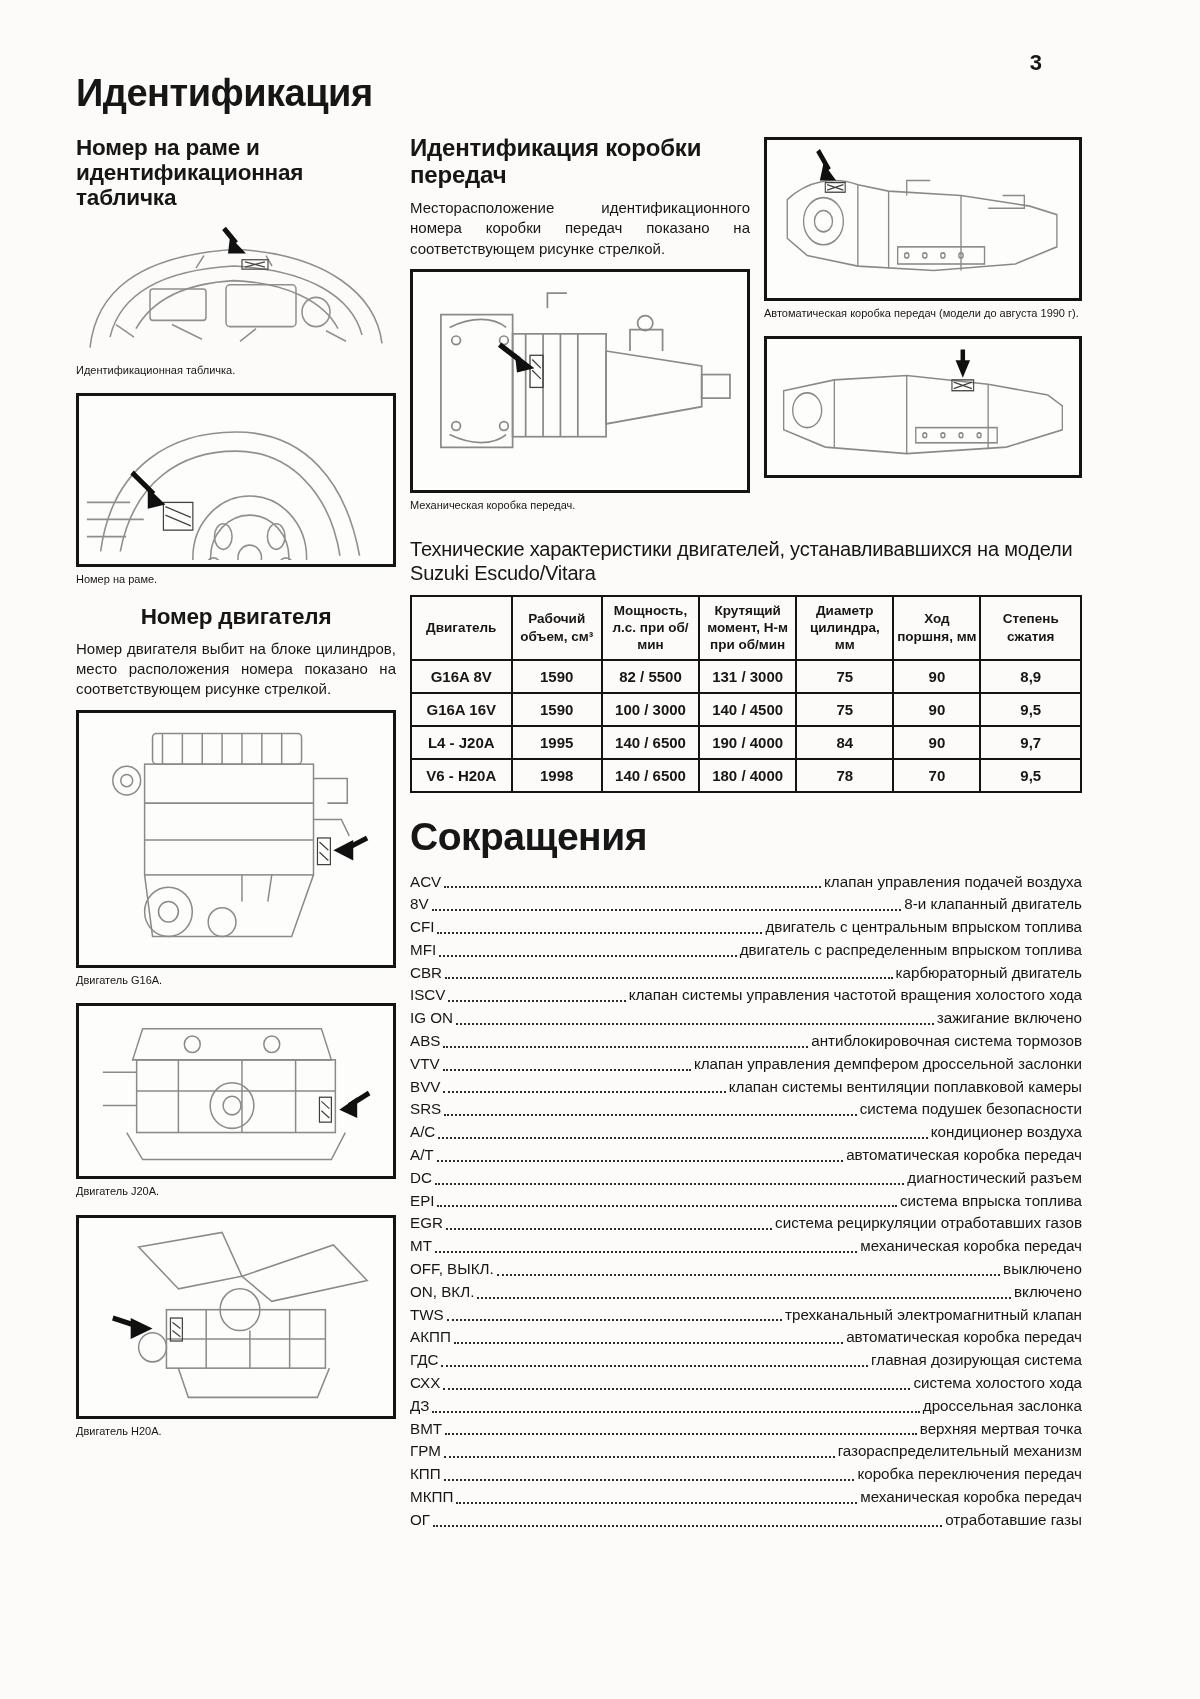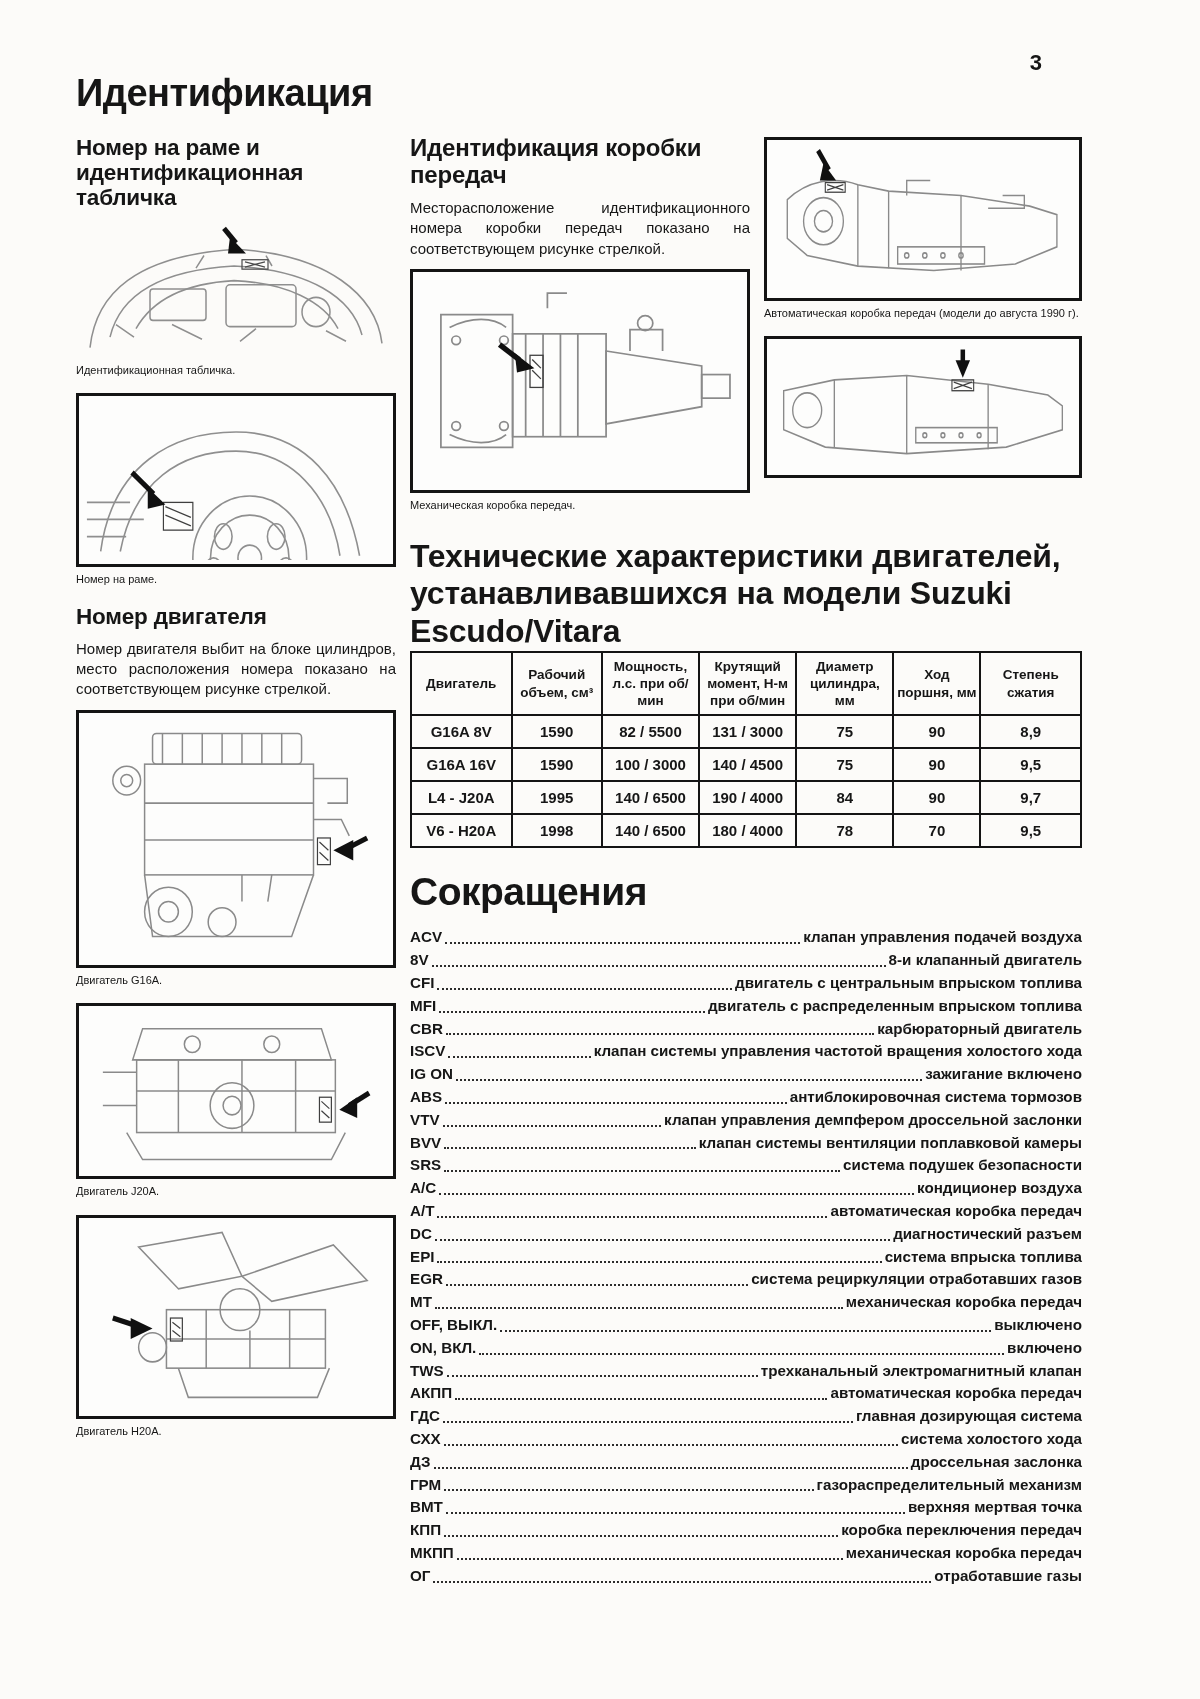--- a/index.html
+++ b/index.html
@@ -51,41 +51,41 @@
     font-size:11px; font-weight:400; line-height:1.22;
     margin:2px 0 16px;
   }
   .caption.just { text-align:justify; }
 
   .gearbox-grid { display:flex; gap:14px; margin-bottom:6px; }
   .gb-left { width:340px; flex:none; }
   .gb-right { flex:1; min-width:0; padding-top:2px; }
 
   h2.table-title {
-    font-size:32px; font-weight:700; line-height:1.16;
-    letter-spacing:-.2px; margin:10px 0 1px;
+    font-size:20px; font-weight:400; line-height:1.16;
+    letter-spacing:-.2px; margin:10px 0 10px;
   }
   table.spec { border-collapse:collapse; width:100%; table-layout:fixed; }
   table.spec th, table.spec td {
     border:2.5px solid #141414; text-align:center;
     vertical-align:middle; box-sizing:border-box;
   }
   table.spec th { font-size:13.5px; font-weight:700; line-height:1.28; padding:5px 2px; }
   table.spec td { font-size:15px; font-weight:700; padding:7px 2px; }
   table.spec td:first-child { font-weight:700; }
   col.c-eng{width:15%} col.c-vol{width:13.5%} col.c-pow{width:14.5%}
   col.c-trq{width:14.5%} col.c-dia{width:14.5%} col.c-str{width:13%} col.c-cmp{width:15%}
 
   h2.big-heading {
     font-size:39px; font-weight:700; letter-spacing:-.5px;
     margin:22px 0 12px;
   }
   .abbr-row {
     display:flex; align-items:baseline;
-    font-size:15.2px; font-weight:700; line-height:1.5;
+    font-size:15.2px; font-weight:400; line-height:1.5;
   }
   .abbr-term { white-space:nowrap; }
   .abbr-dots {
     flex:1 1 auto; min-width:12px;
     border-bottom:2.4px dotted #2c2c2c;
     align-self:flex-end; margin:0 3px 5px;
   }
   .abbr-def { text-align:right; }
 </style>
 </head>
@@ -141,21 +141,21 @@
           <g stroke="#3f3f3f" stroke-width="1.2" fill="none">
             <rect x="82" y="96" width="30" height="26"></rect>
             <path d="M84 100 l26 10 M84 108 l26 10"></path>
           </g>
           <line x1="50" y1="68" x2="72" y2="88" stroke="#101010" stroke-width="5"></line>
           <polygon points="66,82 84,98 66,102" fill="#101010"></polygon>
         </svg>
       </figure>
       <div class="caption">Номер на раме.</div>
 
-      <h2 class="sec" style="margin-top:18px;">Номер двигателя</h2>
+      <h2 class="sec" style="margin-top:18px;text-align:center;">Номер двигателя</h2>
       <p class="body">Номер двигателя выбит на блоке цилиндров, место расположения номера показано на соответствующем рисунке стрелкой.</p>
 
       <figure class="fig" style="height:244px;">
         <svg viewBox="0 0 308 238" height="100%" preserveAspectRatio="none">
           <g fill="none" stroke="#8a8a8a" stroke-width="1.5">
             <rect x="70" y="16" width="150" height="30" rx="4"></rect>
             <path d="M80 16 v30 M100 16 v30 M120 16 v30 M140 16 v30 M160 16 v30 M180 16 v30 M200 16 v30"></path>
             <rect x="62" y="46" width="170" height="108"></rect>
             <path d="M62 84 h170 M62 120 h170"></path>
             <circle cx="44" cy="62" r="14"></circle>
@@ -515,29 +515,29 @@
             <span class="abbr-def">система холостого хода</span>
           </div>
 
           <div class="abbr-row">
             <span class="abbr-term">ДЗ</span>
             <span class="abbr-dots"></span>
             <span class="abbr-def">дроссельная заслонка</span>
           </div>
 
           <div class="abbr-row">
+            <span class="abbr-term">ВМТ</span>
+            <span class="abbr-dots"></span>
+            <span class="abbr-def">верхняя мертвая точка</span>
+          </div>
+
+          <div class="abbr-row">
             <span class="abbr-term">ГРМ</span>
             <span class="abbr-dots"></span>
             <span class="abbr-def">газораспределительный механизм</span>
-          </div>
-
-          <div class="abbr-row">
-            <span class="abbr-term">ВМТ</span>
-            <span class="abbr-dots"></span>
-            <span class="abbr-def">верхняя мертвая точка</span>
           </div>
 
           <div class="abbr-row">
             <span class="abbr-term">КПП</span>
             <span class="abbr-dots"></span>
             <span class="abbr-def">коробка переключения передач</span>
           </div>
 
           <div class="abbr-row">
             <span class="abbr-term">МКПП</span>

